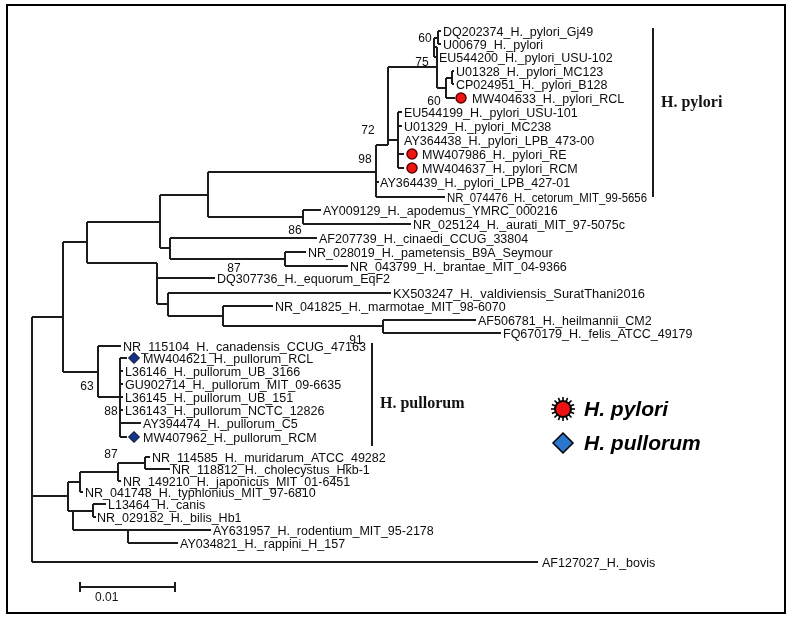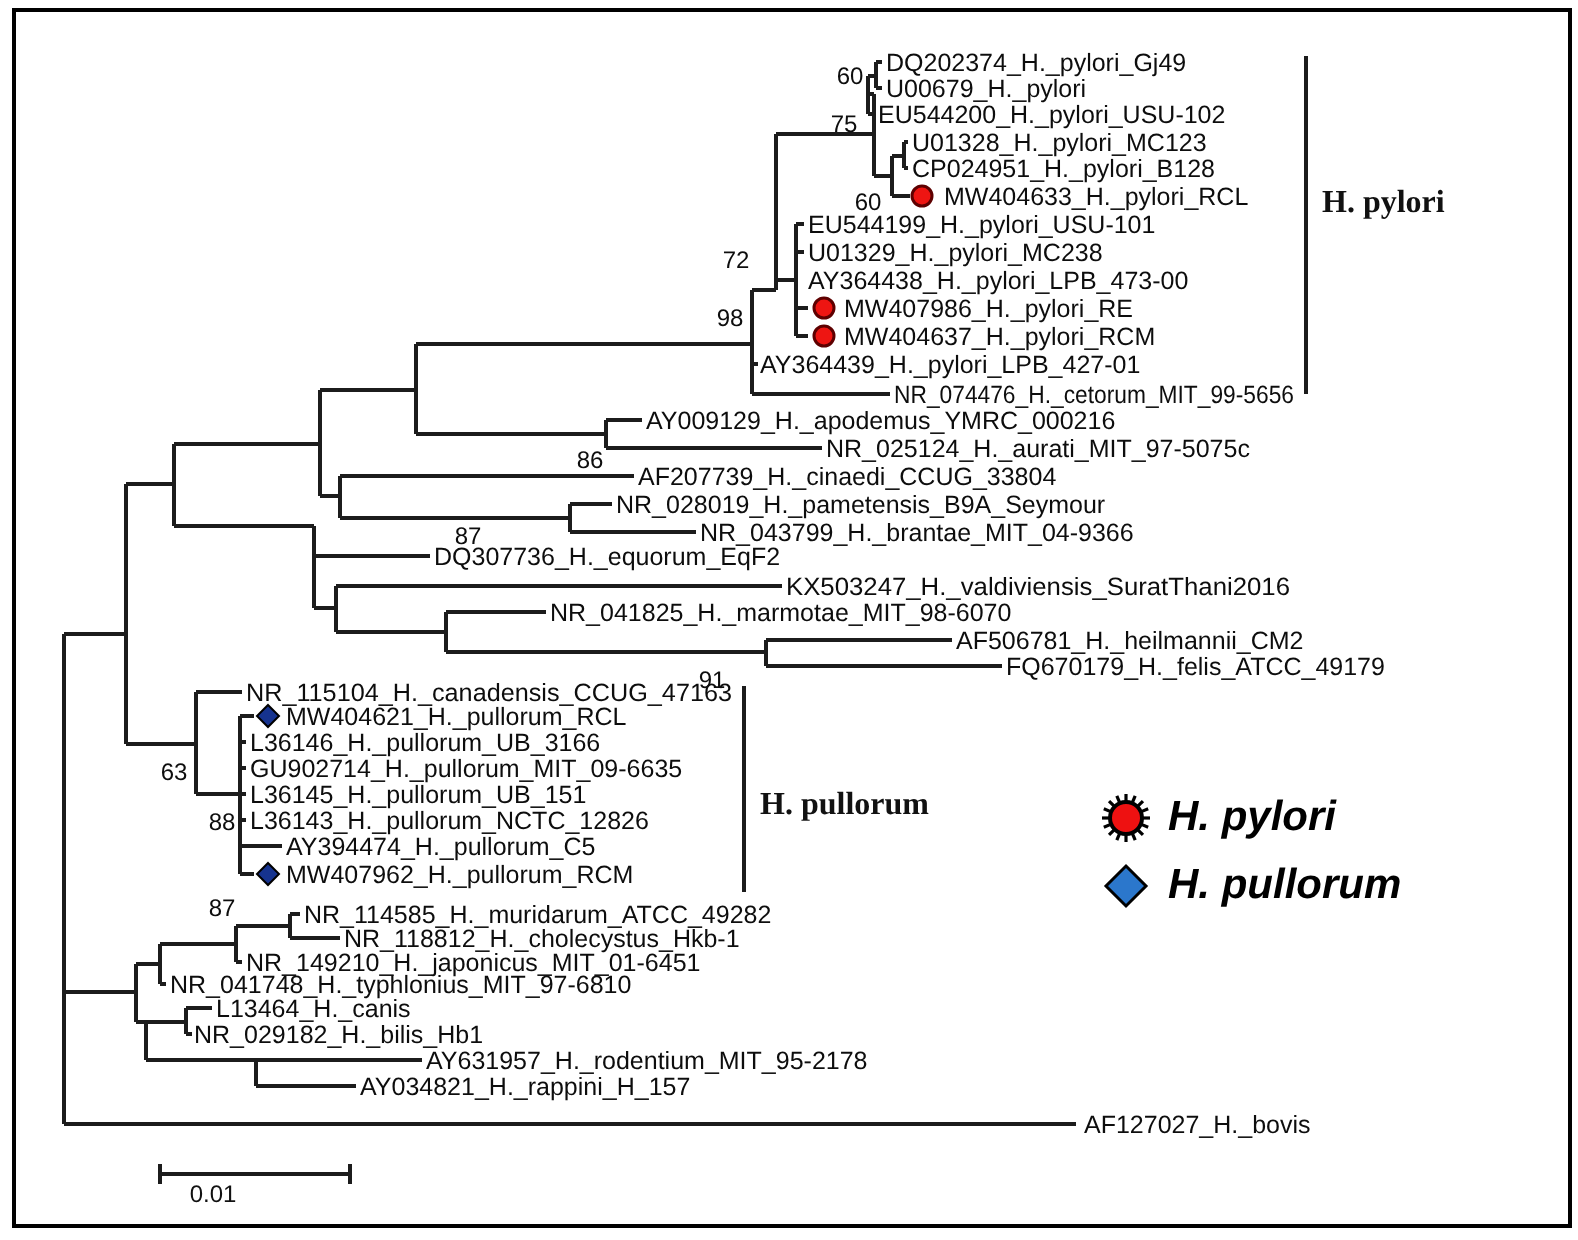--- a/index.html
+++ b/index.html
@@ -6,21 +6,21 @@
   .figure{position:relative;width:789px;height:620px;background:#ffffff;font-family:"Liberation Sans",sans-serif;overflow:hidden;}
   .frame{position:absolute;left:6px;top:4px;width:776px;height:606px;border:2px solid #000;}
   #tree-svg{position:absolute;left:0;top:0;}
   .clade-label{position:absolute;font-family:"Liberation Serif",serif;font-weight:700;font-size:16px;color:#111;}
   .clade-label.pylori{left:661px;top:93px;}
   .clade-label.pullorum{left:380px;top:394px;}
   .legend{position:absolute;left:548px;top:392px;}
   .legend-row{display:flex;align-items:center;height:34px;}
   .legend-marker{width:30px;height:30px;margin-right:6px;}
   .legend-text{font-family:"Liberation Sans",sans-serif;font-weight:700;font-style:italic;font-size:21px;color:#000;}
-  .scale-label{position:absolute;left:79px;top:590px;width:55px;text-align:center;font-size:12px;color:#111;}
+  .scale-label{position:absolute;left:95px;top:590px;width:55px;font-size:12px;color:#111;}
 </style>
 </head>
 <body>
 
 <div class="figure">
   <div class="frame"></div>
   <svg id="tree-svg" width="789" height="620">
       <line x1="438" x2="441" y1="31" y2="31" stroke="#1c1c1c" stroke-width="2"></line>
       <line x1="438" x2="441" y1="44" y2="44" stroke="#1c1c1c" stroke-width="2"></line>
       <line x1="434" x2="438" y1="38" y2="38" stroke="#1c1c1c" stroke-width="2"></line>

